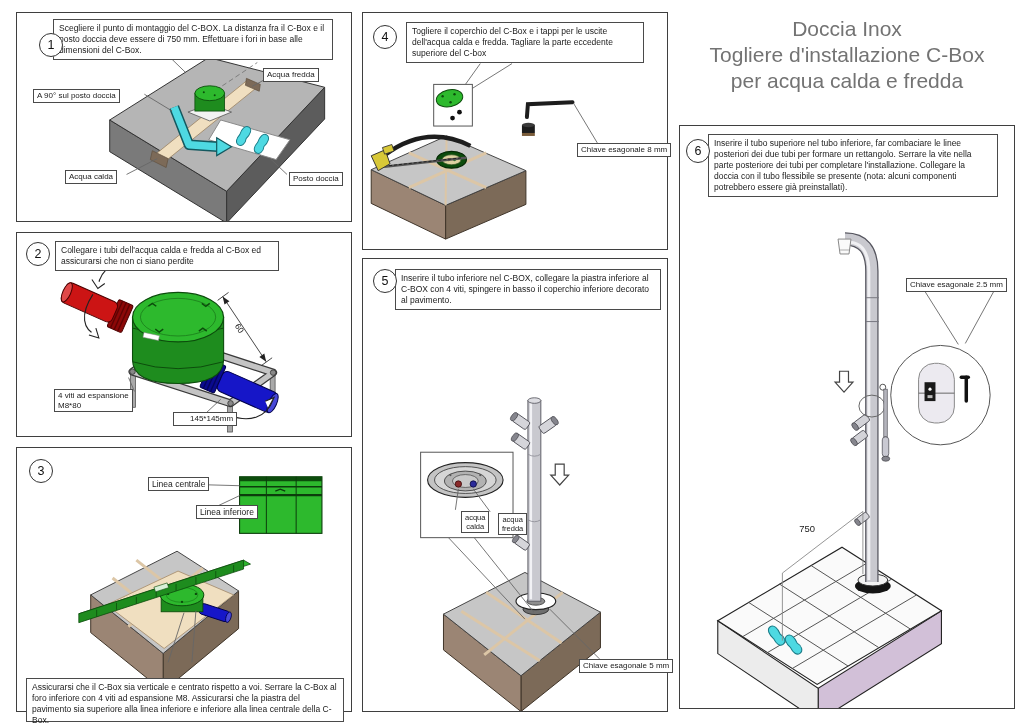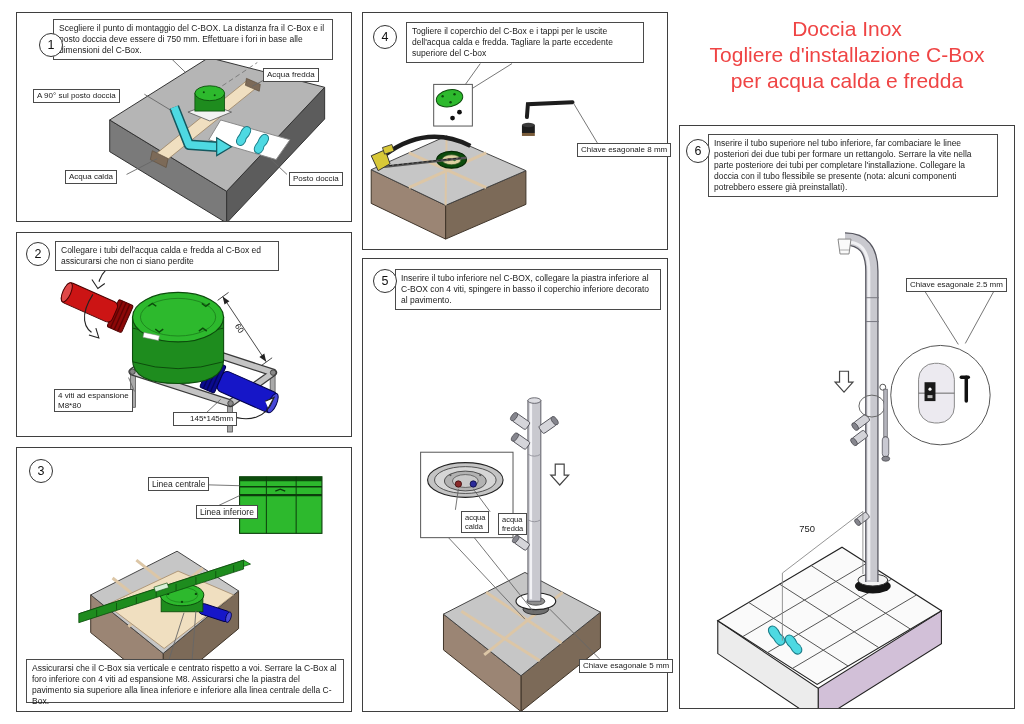--- a/index.html
+++ b/index.html
@@ -8,22 +8,22 @@
   .panel{position:absolute;border:1.5px solid #3f3f3f;background:#fff;box-sizing:border-box;}
   .panel svg{position:absolute;left:0;top:0;width:100%;height:100%;}
   .numcircle{position:absolute;width:22px;height:22px;border:1.3px solid #333;border-radius:50%;
              background:#fff;display:flex;align-items:center;justify-content:center;
              font-size:12.5px;color:#111;z-index:3;}
   .instr{position:absolute;border:1px solid #4a4a4a;background:#fff;font-size:8.5px;
          line-height:1.3;padding:3px 5px;box-sizing:border-box;z-index:2;color:#1a1a1a;}
   .lbl{position:absolute;border:1px solid #4a4a4a;background:#fff;font-size:8px;
        padding:1px 3px;line-height:1.2;white-space:nowrap;z-index:2;color:#1a1a1a;}
   .lbl.wrap{white-space:pre-line;margin-left:19px;}
-  .lbl.center{}
-  .title{position:absolute;text-align:center;font-size:21px;line-height:1.24;color:#ef4444;}
+  .lbl.center{text-align:center;}
+  .title{position:absolute;text-align:center;font-size:21px;line-height:1.24;color:#737373;}
   
   .f-green{fill:var(--green);} .f-greend{fill:var(--green-dark);} .f-greendeep{fill:var(--green-deep);}
   .f-red{fill:var(--red);} .f-redd{fill:var(--red-dark);}
   .f-blue{fill:var(--blue);} .f-blued{fill:var(--blue-dark);}
   .f-cyan{fill:var(--cyan);} .s-cyand{stroke:var(--cyan-dark);}
   .f-slab{fill:var(--slab);} .f-side1{fill:var(--slab-side);} .f-side2{fill:var(--slab-side2);}
   .f-tile{fill:var(--tile);} .f-sand{fill:var(--sand);}
   .f-brown{fill:var(--brown);} .f-brownd{fill:var(--brown-dark);}
   .f-steel{fill:var(--steel);} .f-purple{fill:var(--purple);}
   .leader{stroke:#666;stroke-width:0.9;fill:none;}
@@ -202,21 +202,21 @@
         <rect x="138" y="138" width="14" height="5" fill="#d8f0d8" stroke="#0c4c0c" stroke-width="0.6" transform="rotate(-18 145 140)"></rect>
       </g>
       <line class="leader" x1="168" y1="166" x2="152" y2="216"></line>
       <line class="leader" x1="180" y1="164" x2="176" y2="216"></line>
     </svg>
     <div class="numcircle" style="left:12px;top:11px;">
         <span>3</span>
       </div>
     <div class="lbl" style="left:131px;top:29px;font-size:8.5px;text-align:right;">Linea centrale</div>
     <div class="lbl" style="left:131px;top:57px;font-size:8.5px;margin-left:48px;">Linea inferiore</div>
-    <div class="instr" style="left:9px;top:211px;width:318px;height:44px;">Assicurarsi che il C-Box sia verticale e centrato rispetto a voi. Serrare la C-Box al foro inferiore con 4 viti ad espansione M8. Assicurarsi che la piastra del pavimento sia superiore alla linea inferiore e inferiore alla linea centrale della C-Box.</div>
+    <div class="instr" style="left:9px;top:230px;width:318px;height:44px;">Assicurarsi che il C-Box sia verticale e centrato rispetto a voi. Serrare la C-Box al foro inferiore con 4 viti ad espansione M8. Assicurarsi che la piastra del pavimento sia superiore alla linea inferiore e inferiore alla linea centrale della C-Box.</div>
   </div>
 
   <div class="panel" style="left:362px;top:12px;width:306px;height:238px;">
     <svg viewBox="0 0 306 238">
       <line class="leader" x1="118" y1="51" x2="103" y2="72"></line>
       <line class="leader" x1="150" y1="51" x2="110" y2="76"></line>
       <g>
         <rect x="71" y="72" width="39" height="42" fill="#fff" stroke="#555" stroke-width="1"></rect>
         <ellipse class="f-green" cx="87" cy="86" rx="13.5" ry="8.5" stroke="#0c4c0c" stroke-width="1" transform="rotate(-12 87 86)"></ellipse>
         <circle cx="80" cy="84" r="1.2" fill="#0c4c0c"></circle>

